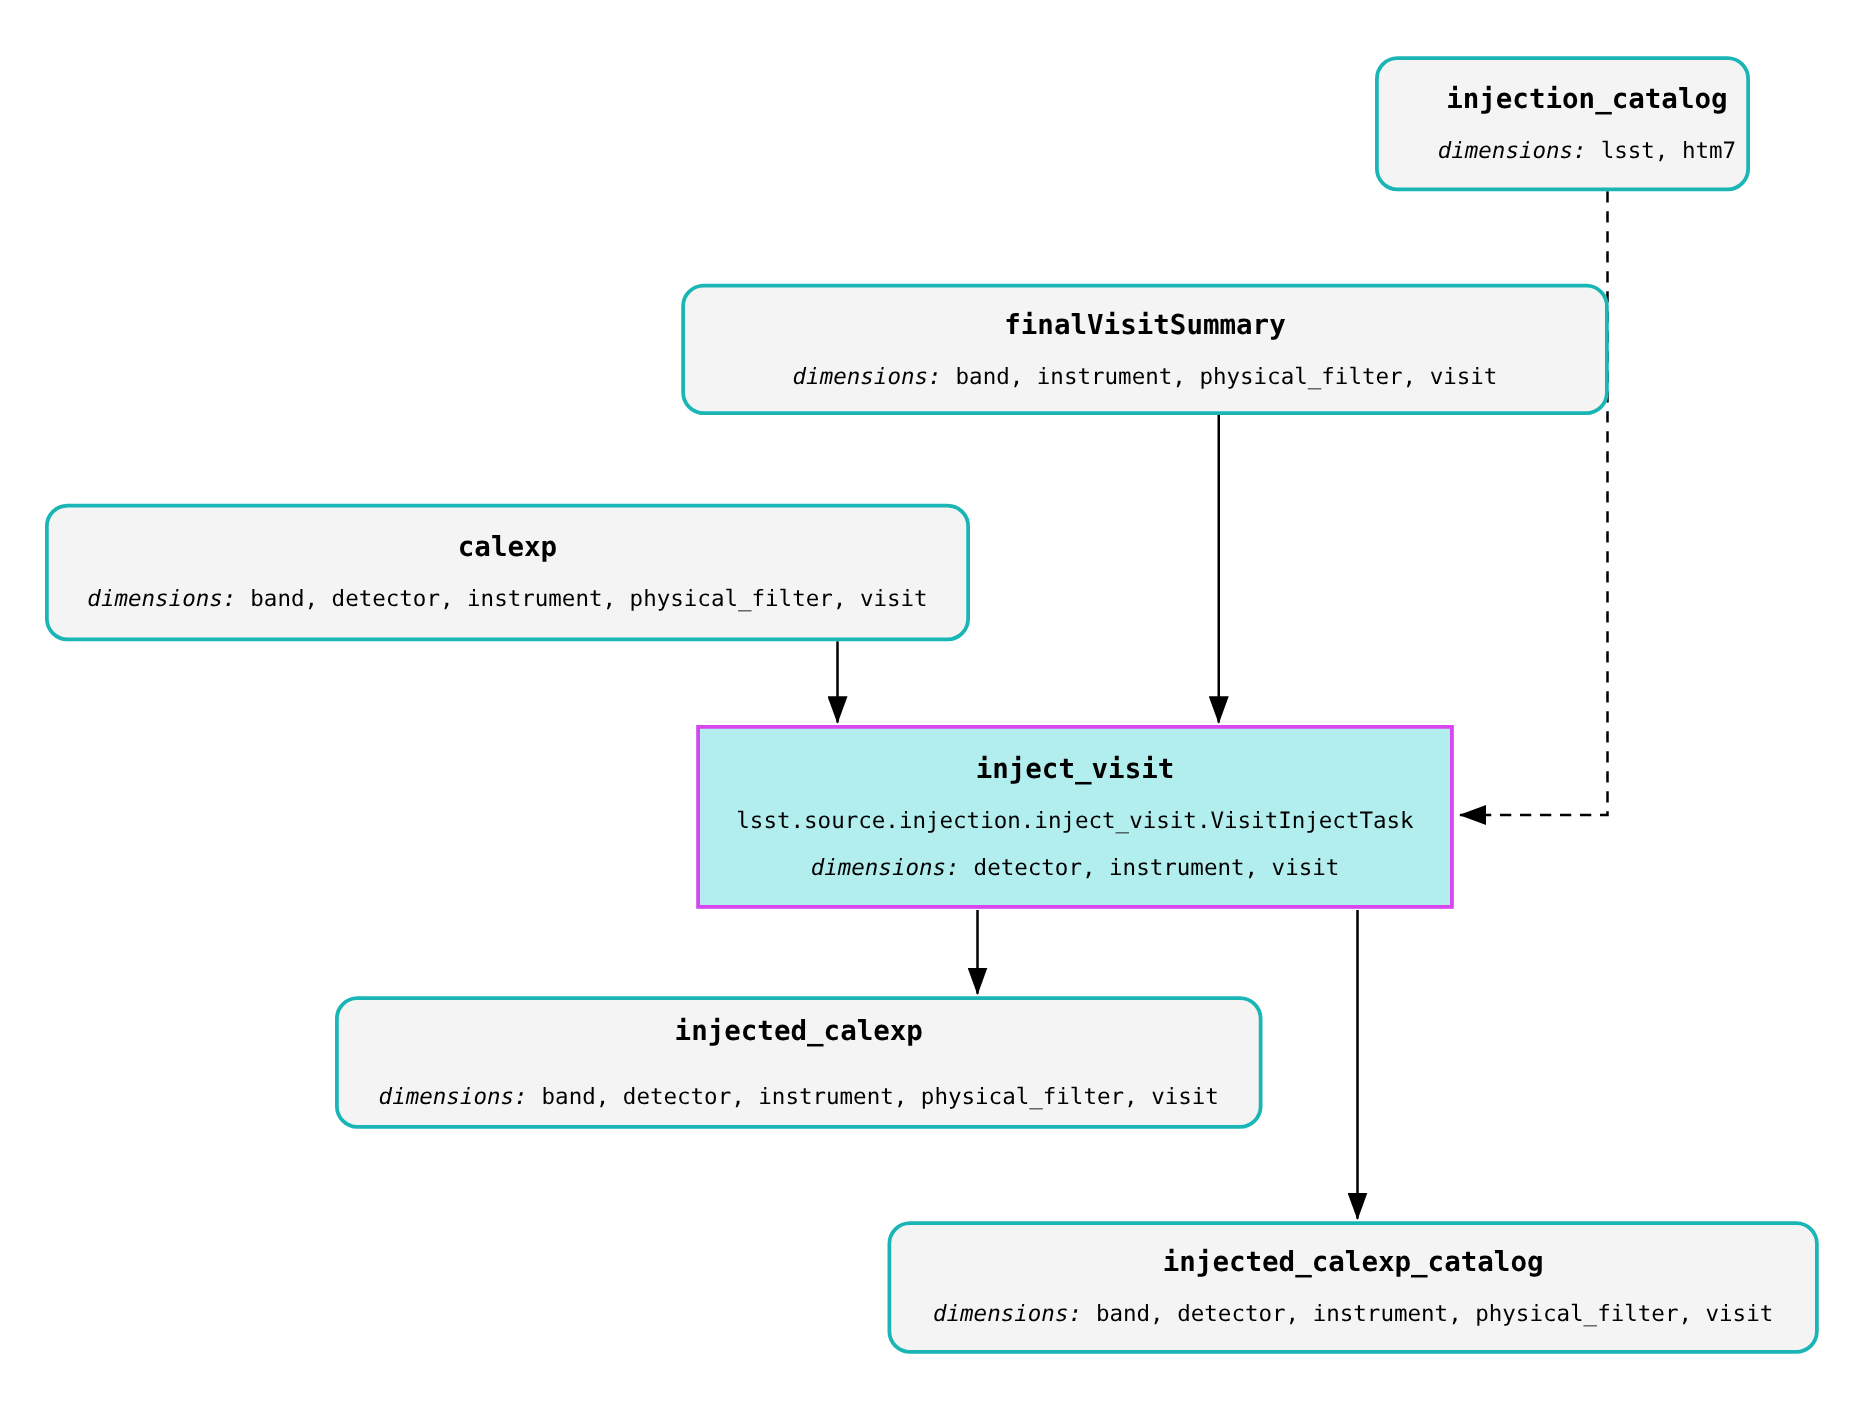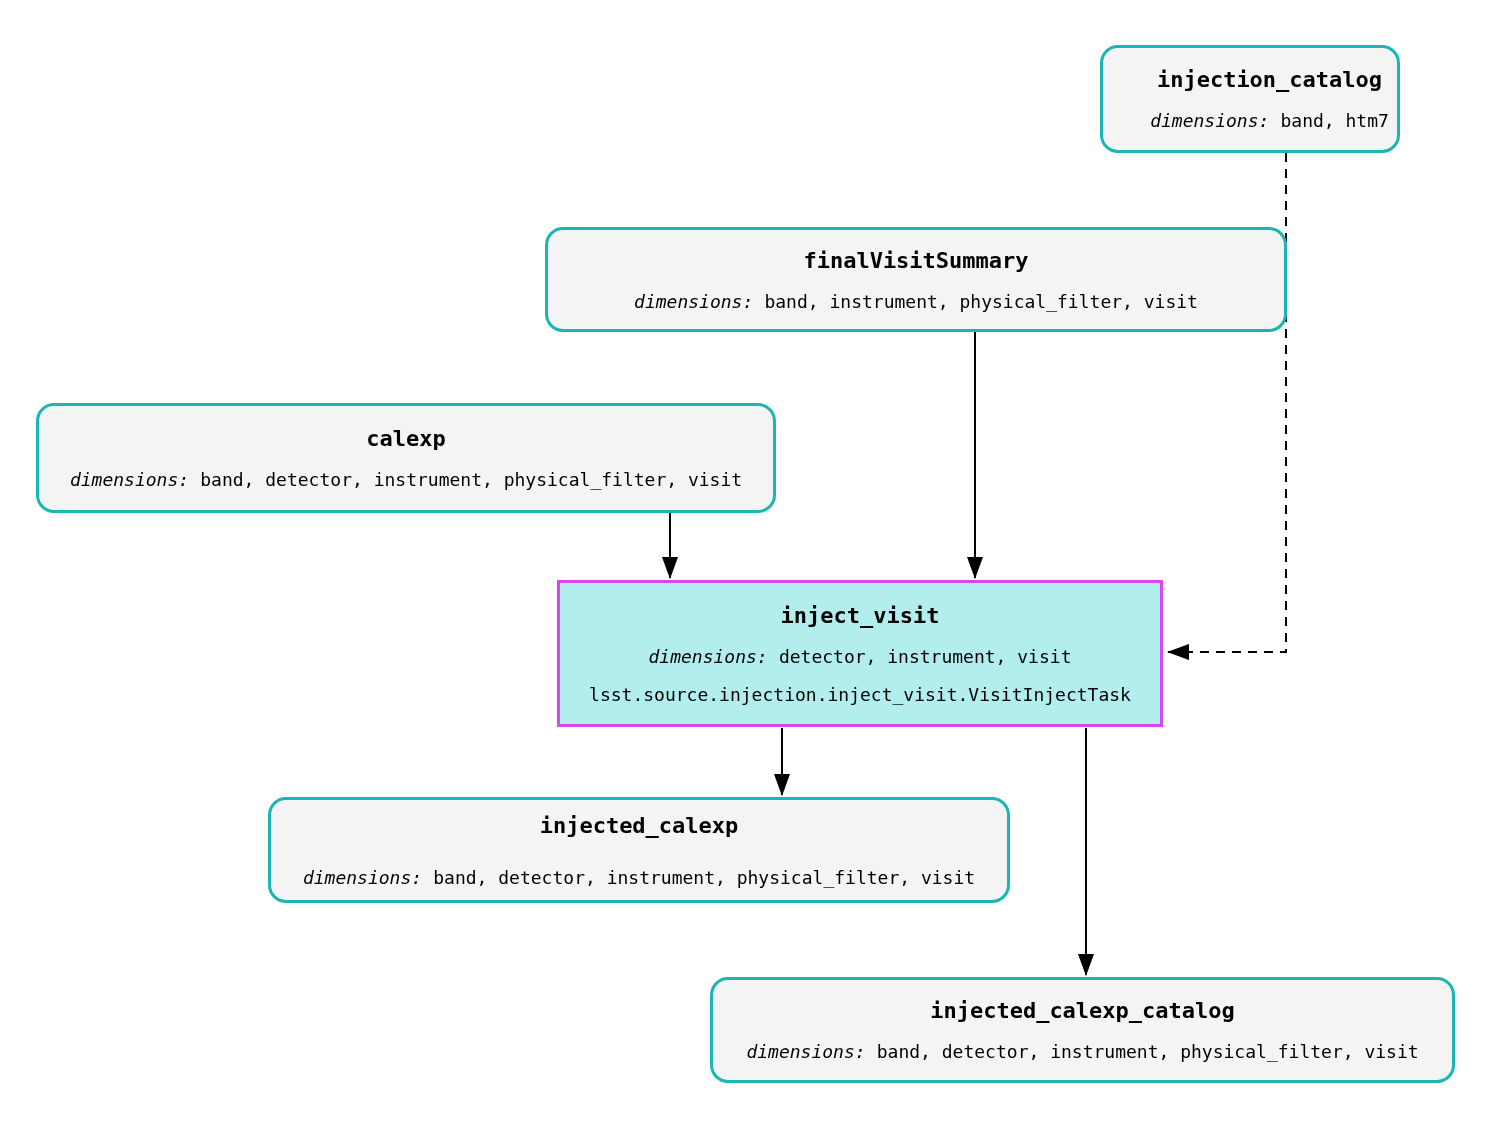--- a/index.html
+++ b/index.html
@@ -85,44 +85,44 @@
     <line class="edge" x1="670" y1="513" x2="670" y2="578" marker-end="url(#arrow)"></line>
     <line class="edge" x1="975" y1="332" x2="975" y2="578" marker-end="url(#arrow)"></line>
     <path class="edge dashed" d="M1286,153 L1286,652 L1168,652" marker-end="url(#arrow)"></path>
     <line class="edge" x1="782" y1="728" x2="782" y2="795" marker-end="url(#arrow)"></line>
     <line class="edge" x1="1086" y1="728" x2="1086" y2="975" marker-end="url(#arrow)"></line>
   </svg>
 
   <div class="node dataset" id="node-injection-catalog">
     <div class="node-title">injection_catalog</div>
     <div class="node-line">
-      <span class="dims-label">dimensions:</span><span>band, htm7</span>
+      <span class="dims-label">dimensions:</span><span>lsst, htm7</span>
     </div>
   </div>
 
   <div class="node dataset" id="node-finalvisitsummary">
     <div class="node-title">finalVisitSummary</div>
     <div class="node-line">
       <span class="dims-label">dimensions:</span><span>band, instrument, physical_filter, visit</span>
     </div>
   </div>
 
   <div class="node dataset" id="node-calexp">
     <div class="node-title">calexp</div>
     <div class="node-line">
       <span class="dims-label">dimensions:</span><span>band, detector, instrument, physical_filter, visit</span>
     </div>
   </div>
 
   <div class="node task" id="node-inject-visit">
     <div class="node-title">inject_visit</div>
+    <div class="node-line">lsst.source.injection.inject_visit.VisitInjectTask</div>
     <div class="node-line">
       <span class="dims-label">dimensions:</span><span>detector, instrument, visit</span>
     </div>
-    <div class="node-line">lsst.source.injection.inject_visit.VisitInjectTask</div>
   </div>
 
   <div class="node dataset" id="node-injected-calexp">
     <div class="node-title">injected_calexp</div>
     <div class="node-line">
       <span class="dims-label">dimensions:</span><span>band, detector, instrument, physical_filter, visit</span>
     </div>
   </div>
 
   <div class="node dataset" id="node-injected-calexp-catalog">

